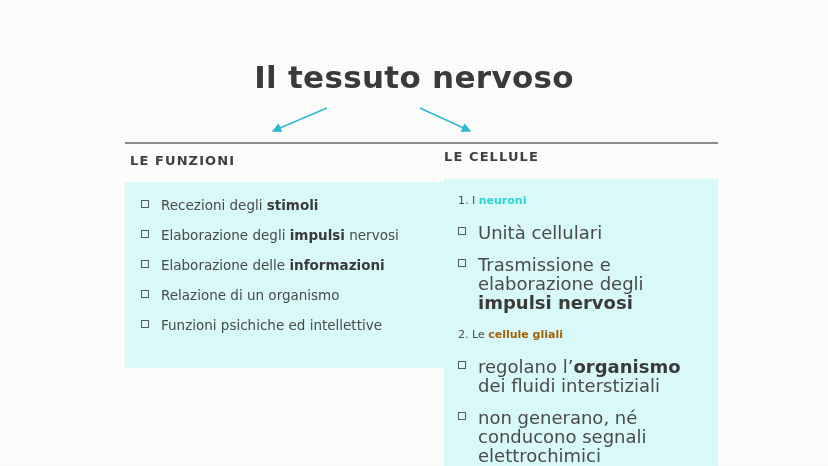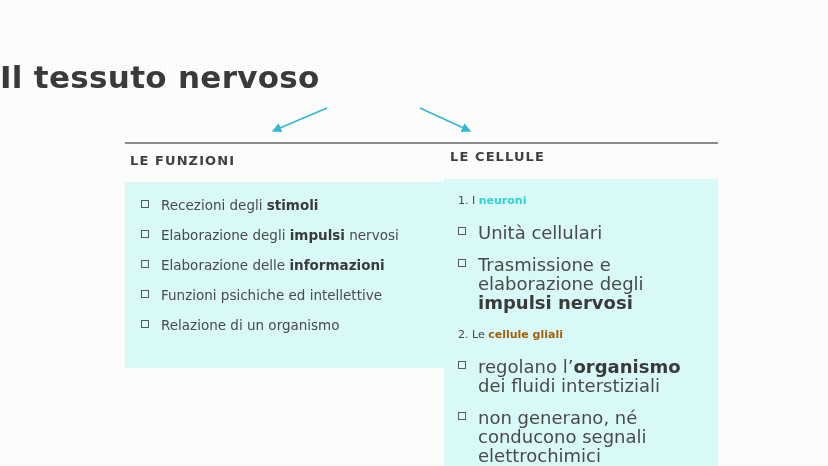--- a/index.html
+++ b/index.html
@@ -24,20 +24,21 @@
     width: 828px;
     height: 466px;
   }
 
   
   .title {
     position: absolute;
     left: 0;
     top: 58px;
     width: 828px;
+    text-align: center;
     font-size: 31px;
     font-weight: bold;
     color: #3a3a3a;
     letter-spacing: 0.3px;
     line-height: 38px;
   }
 
   
   .arrows {
     position: absolute;
@@ -74,21 +75,21 @@
 
   .section-head {
     font-size: 13px;
     font-weight: bold;
     letter-spacing: 1.1px;
     color: #404040;
     margin: 0 0 12px 5px;
     line-height: 18px;
   }
   .col-right .section-head {
-    margin-left: 6px;
+    margin-left: 0;
     margin-bottom: 13px;
   }
 
   .panel {
     background: #d9f8f8;
     padding: 14px 12px 16px 12px;
     box-sizing: border-box;
   }
   .panel-left {
     width: 329px;
@@ -169,22 +170,22 @@
 
   <div class="divider"></div>
 
   <div class="col-left">
     <div class="section-head">LE FUNZIONI</div>
     <div class="panel panel-left">
       <ul class="bullets">
           <li class="bullet"><span class="box-icon"></span><span>Recezioni degli </span><b>stimoli</b></li>
           <li class="bullet"><span class="box-icon"></span><span>Elaborazione degli </span><b>impulsi</b><span> nervosi</span></li>
           <li class="bullet"><span class="box-icon"></span><span>Elaborazione delle </span><b>informazioni</b></li>
+          <li class="bullet"><span class="box-icon"></span><span>Relazione di un organismo</span></li>
           <li class="bullet"><span class="box-icon"></span><span>Funzioni psichiche ed intellettive</span></li>
-          <li class="bullet"><span class="box-icon"></span><span>Relazione di un organismo</span></li>
         </ul>
     </div>
   </div>
 
   <div class="col-right">
     <div class="section-head">LE CELLULE</div>
     <div class="panel panel-right">
       <ul class="bullets">
           <li class="numbered"><span class="num">1.</span><span> I </span><span class="accent-strong">neuroni</span></li>
           <li class="bullet"><span class="box-icon"></span><span>Unità cellulari</span></li>

